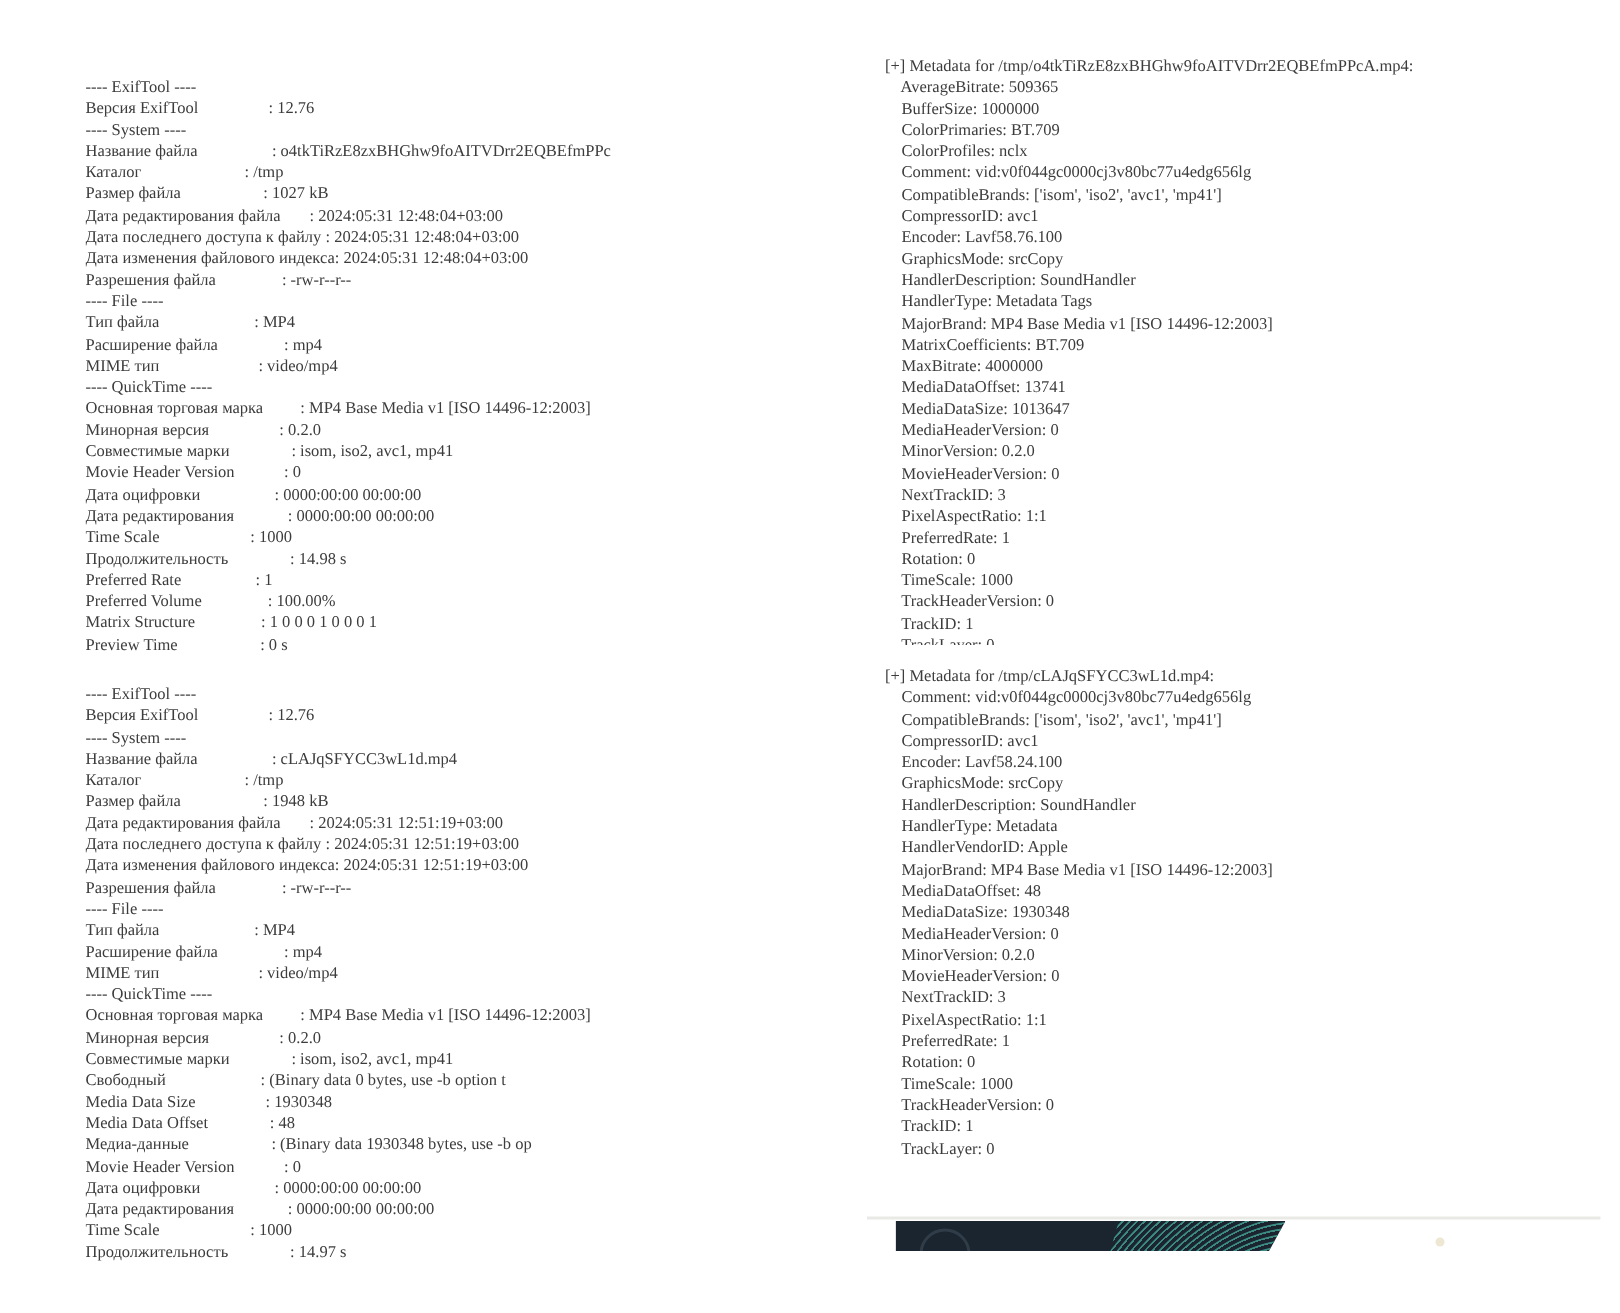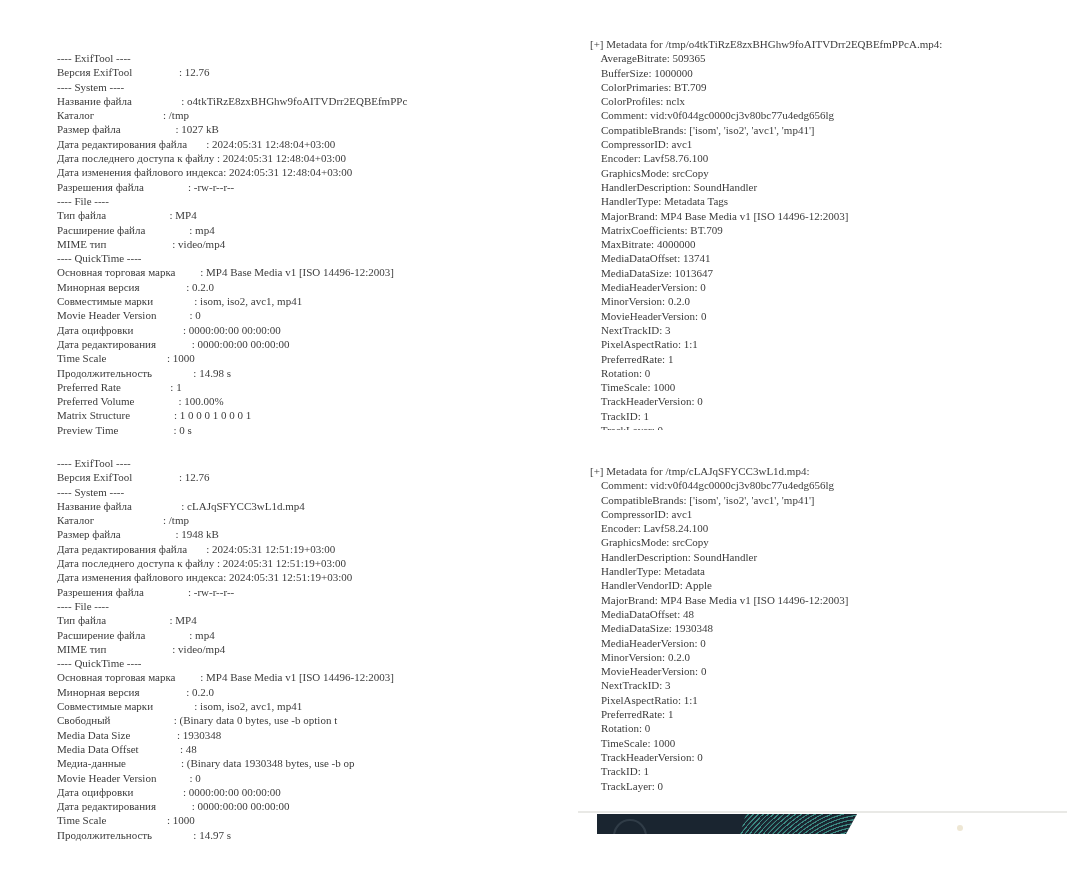--- a/index.html
+++ b/index.html
@@ -4,21 +4,21 @@
 <style>
   *{margin:0;padding:0;box-sizing:border-box}
   html,body{width:1080px;height:875px;background:#ffffff;overflow:hidden}
   .screen{position:relative;width:1080px;height:875px;background:#ffffff;
           font-family:"DejaVu Sans Mono","Liberation Mono",monospace}
   pre.block{position:absolute;font-family:Liberation Serif, serif;
             font-size:11px;line-height:14.3px;color:#3c3c3c;white-space:pre;overflow:hidden}
   #p-exif1{left:57px;top:51px;width:472px;height:392px}
   #p-meta1{left:590px;top:37px;width:486px;height:393px}
   #p-exif2{left:57px;top:456px;width:472px;height:392px}
-  #p-meta2{left:590px;top:464px;width:486px;height:340px}
+  #p-meta2{left:590px;top:444px;width:486px;height:340px}
   .divider{position:absolute;left:578px;top:811px;width:489px;height:2px;background:#e9e9e6}
   .banner{position:absolute;left:597px;top:814px;width:260px;height:20px;background:#1a2530;
           clip-path:polygon(0 0,100% 0,calc(100% - 11px) 100%,0 100%);overflow:hidden}
   .banner-circle{position:absolute;left:16px;top:5px;width:34px;height:34px;
           border:2px solid rgba(150,168,178,0.18);border-radius:50%}
   .banner-waves{position:absolute;right:-6px;top:-42px;width:120px;height:104px;
           transform:skewX(-16deg);
           background:repeating-radial-gradient(circle at 100% 115%,
             rgba(64,150,140,0.9) 0 1px, transparent 1.6px 4px)}
   .sparkle{position:absolute;left:957px;top:825px;width:6px;height:6px;background:#ebe3cd;

